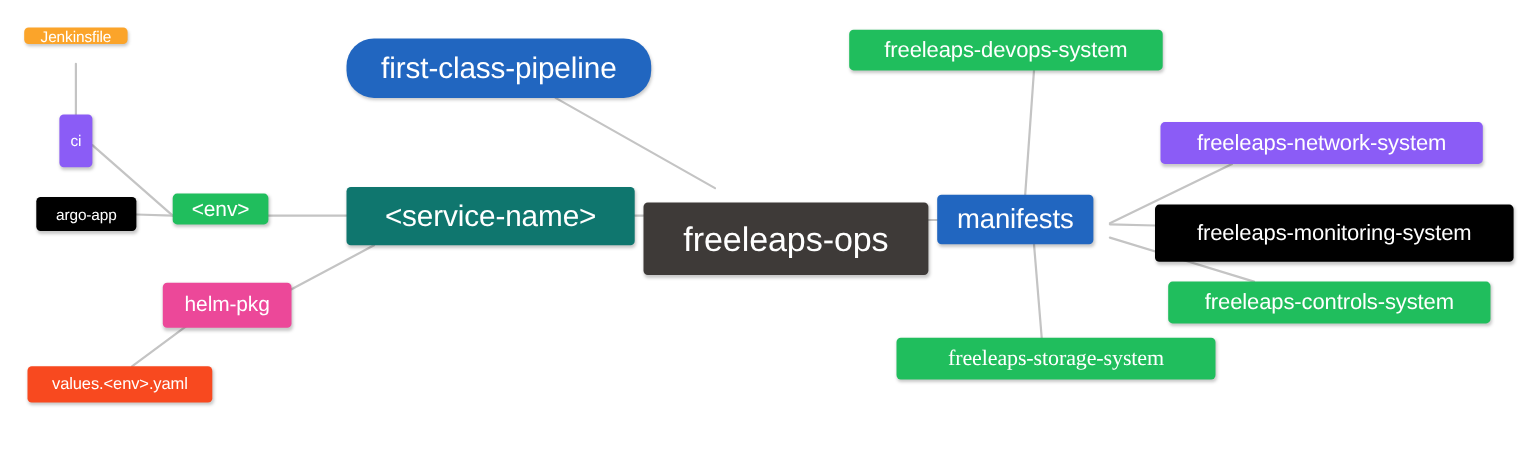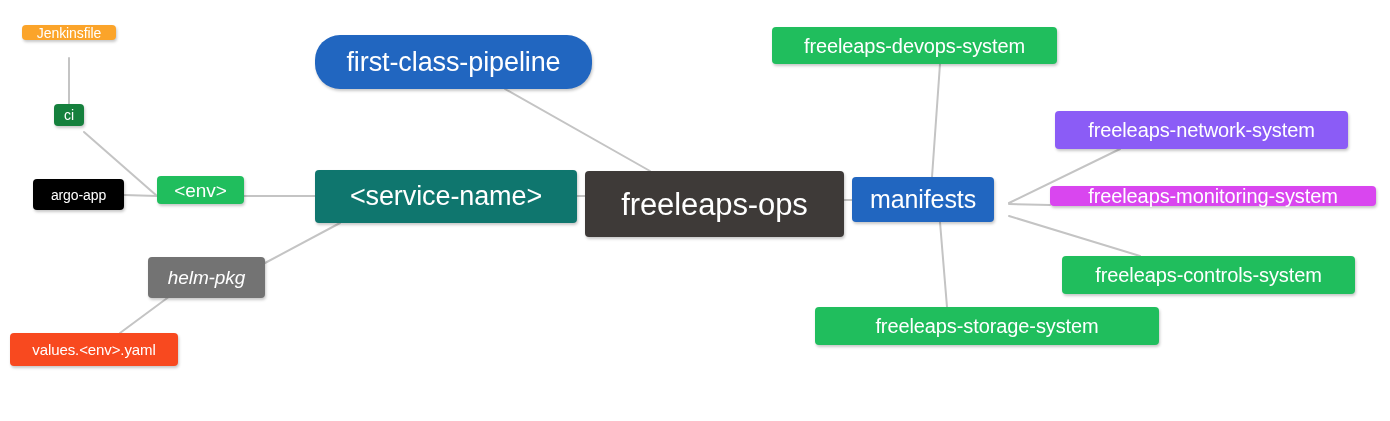--- a/index.html
+++ b/index.html
@@ -62,56 +62,56 @@
       <line x1="932" y1="177" x2="940" y2="64" stroke="#c4c4c4" stroke-width="2" stroke-linecap="round"></line>
       <line x1="1009" y1="203" x2="1120" y2="149" stroke="#c4c4c4" stroke-width="2" stroke-linecap="round"></line>
       <line x1="1009" y1="204" x2="1050" y2="205" stroke="#c4c4c4" stroke-width="2" stroke-linecap="round"></line>
       <line x1="1009" y1="216" x2="1140" y2="256" stroke="#c4c4c4" stroke-width="2" stroke-linecap="round"></line>
       <line x1="940" y1="222" x2="947" y2="307" stroke="#c4c4c4" stroke-width="2" stroke-linecap="round"></line>
     </svg>
   <div id="nodes">
       <div class="node" style="left: 22px; top: 25px; width: 94px; height: 15px; background: rgb(251, 164, 42); font-size: 14px;">
         <span class="node-label">Jenkinsfile</span>
       </div>
-      <div class="node" style="left: 54px; top: 104px; width: 30px; height: 22px; background: #15803d; font-size: 14px;">
+      <div class="node" style="left: 54px; top: 104px; width: 30px; height: 48px; background: #8b5cf6; font-size: 14px;">
         <span class="node-label">ci</span>
       </div>
       <div class="node" style="left: 33px; top: 179px; width: 91px; height: 31px; background: #000000; font-size: 14px;">
         <span class="node-label">argo-app</span>
       </div>
       <div class="node" style="left: 157px; top: 176px; width: 87px; height: 28px; background: rgb(32, 190, 93); font-size: 19px;">
         <span class="node-label">&lt;env&gt;</span>
       </div>
-      <div class="node" style="left: 148px; top: 257px; width: 117px; height: 41px; background: #737373; font-size: 19px; font-style: italic;">
+      <div class="node" style="left: 148px; top: 257px; width: 117px; height: 41px; background: #ec4899; font-size: 19px;">
         <span class="node-label">helm-pkg</span>
       </div>
-      <div class="node" style="left: 10px; top: 333px; width: 168px; height: 33px; background: rgb(248, 73, 31); font-size: 15px;">
+      <div class="node" style="left: 25px; top: 333px; width: 168px; height: 33px; background: rgb(248, 73, 31); font-size: 15px;">
         <span class="node-label">values.&lt;env&gt;.yaml</span>
       </div>
       <div class="node" style="left: 315px; top: 35px; width: 277px; height: 54px; background: rgb(33, 102, 192); font-size: 27px; border-radius: 25px;">
         <span class="node-label">first-class-pipeline</span>
       </div>
       <div class="node" style="left: 315px; top: 170px; width: 262px; height: 53px; background: #0f766e; font-size: 27px;">
         <span class="node-label">&lt;service-name&gt;</span>
       </div>
-      <div class="node" style="left: 585px; top: 171px; width: 259px; height: 66px; background: rgb(62, 58, 56); font-size: 31px;">
+      <div class="node" style="left: 585px; top: 184px; width: 259px; height: 66px; background: rgb(62, 58, 56); font-size: 31px;">
         <span class="node-label">freeleaps-ops</span>
       </div>
       <div class="node" style="left: 852px; top: 177px; width: 142px; height: 45px; background: rgb(33, 102, 192); font-size: 25px;">
         <span class="node-label">manifests</span>
       </div>
       <div class="node" style="left: 772px; top: 27px; width: 285px; height: 37px; background: rgb(32, 190, 93); font-size: 20px;">
         <span class="node-label">freeleaps-devops-system</span>
       </div>
       <div class="node" style="left: 1055px; top: 111px; width: 293px; height: 38px; background: #8b5cf6; font-size: 20px;">
         <span class="node-label">freeleaps-network-system</span>
       </div>
-      <div class="node" style="left: 1050px; top: 186px; width: 326px; height: 20px; background: #d946ef; font-size: 20px;">
+      <div class="node" style="left: 1050px; top: 186px; width: 326px; height: 52px; background: #000000; font-size: 20px;">
         <span class="node-label">freeleaps-monitoring-system</span>
       </div>
       <div class="node" style="left: 1062px; top: 256px; width: 293px; height: 38px; background: rgb(32, 190, 93); font-size: 20px;">
         <span class="node-label">freeleaps-controls-system</span>
       </div>
-      <div class="node" style="left: 815px; top: 307px; width: 344px; height: 38px; background: rgb(32, 190, 93); font-size: 20px;">
+      <div class="node" style="left: 815px; top: 307px; width: 290px; height: 38px; background: rgb(32, 190, 93); font-size: 20px; font-family: Liberation Serif, serif;">
         <span class="node-label">freeleaps-storage-system</span>
       </div>
     </div>
 </div>
 
 </body></html>

